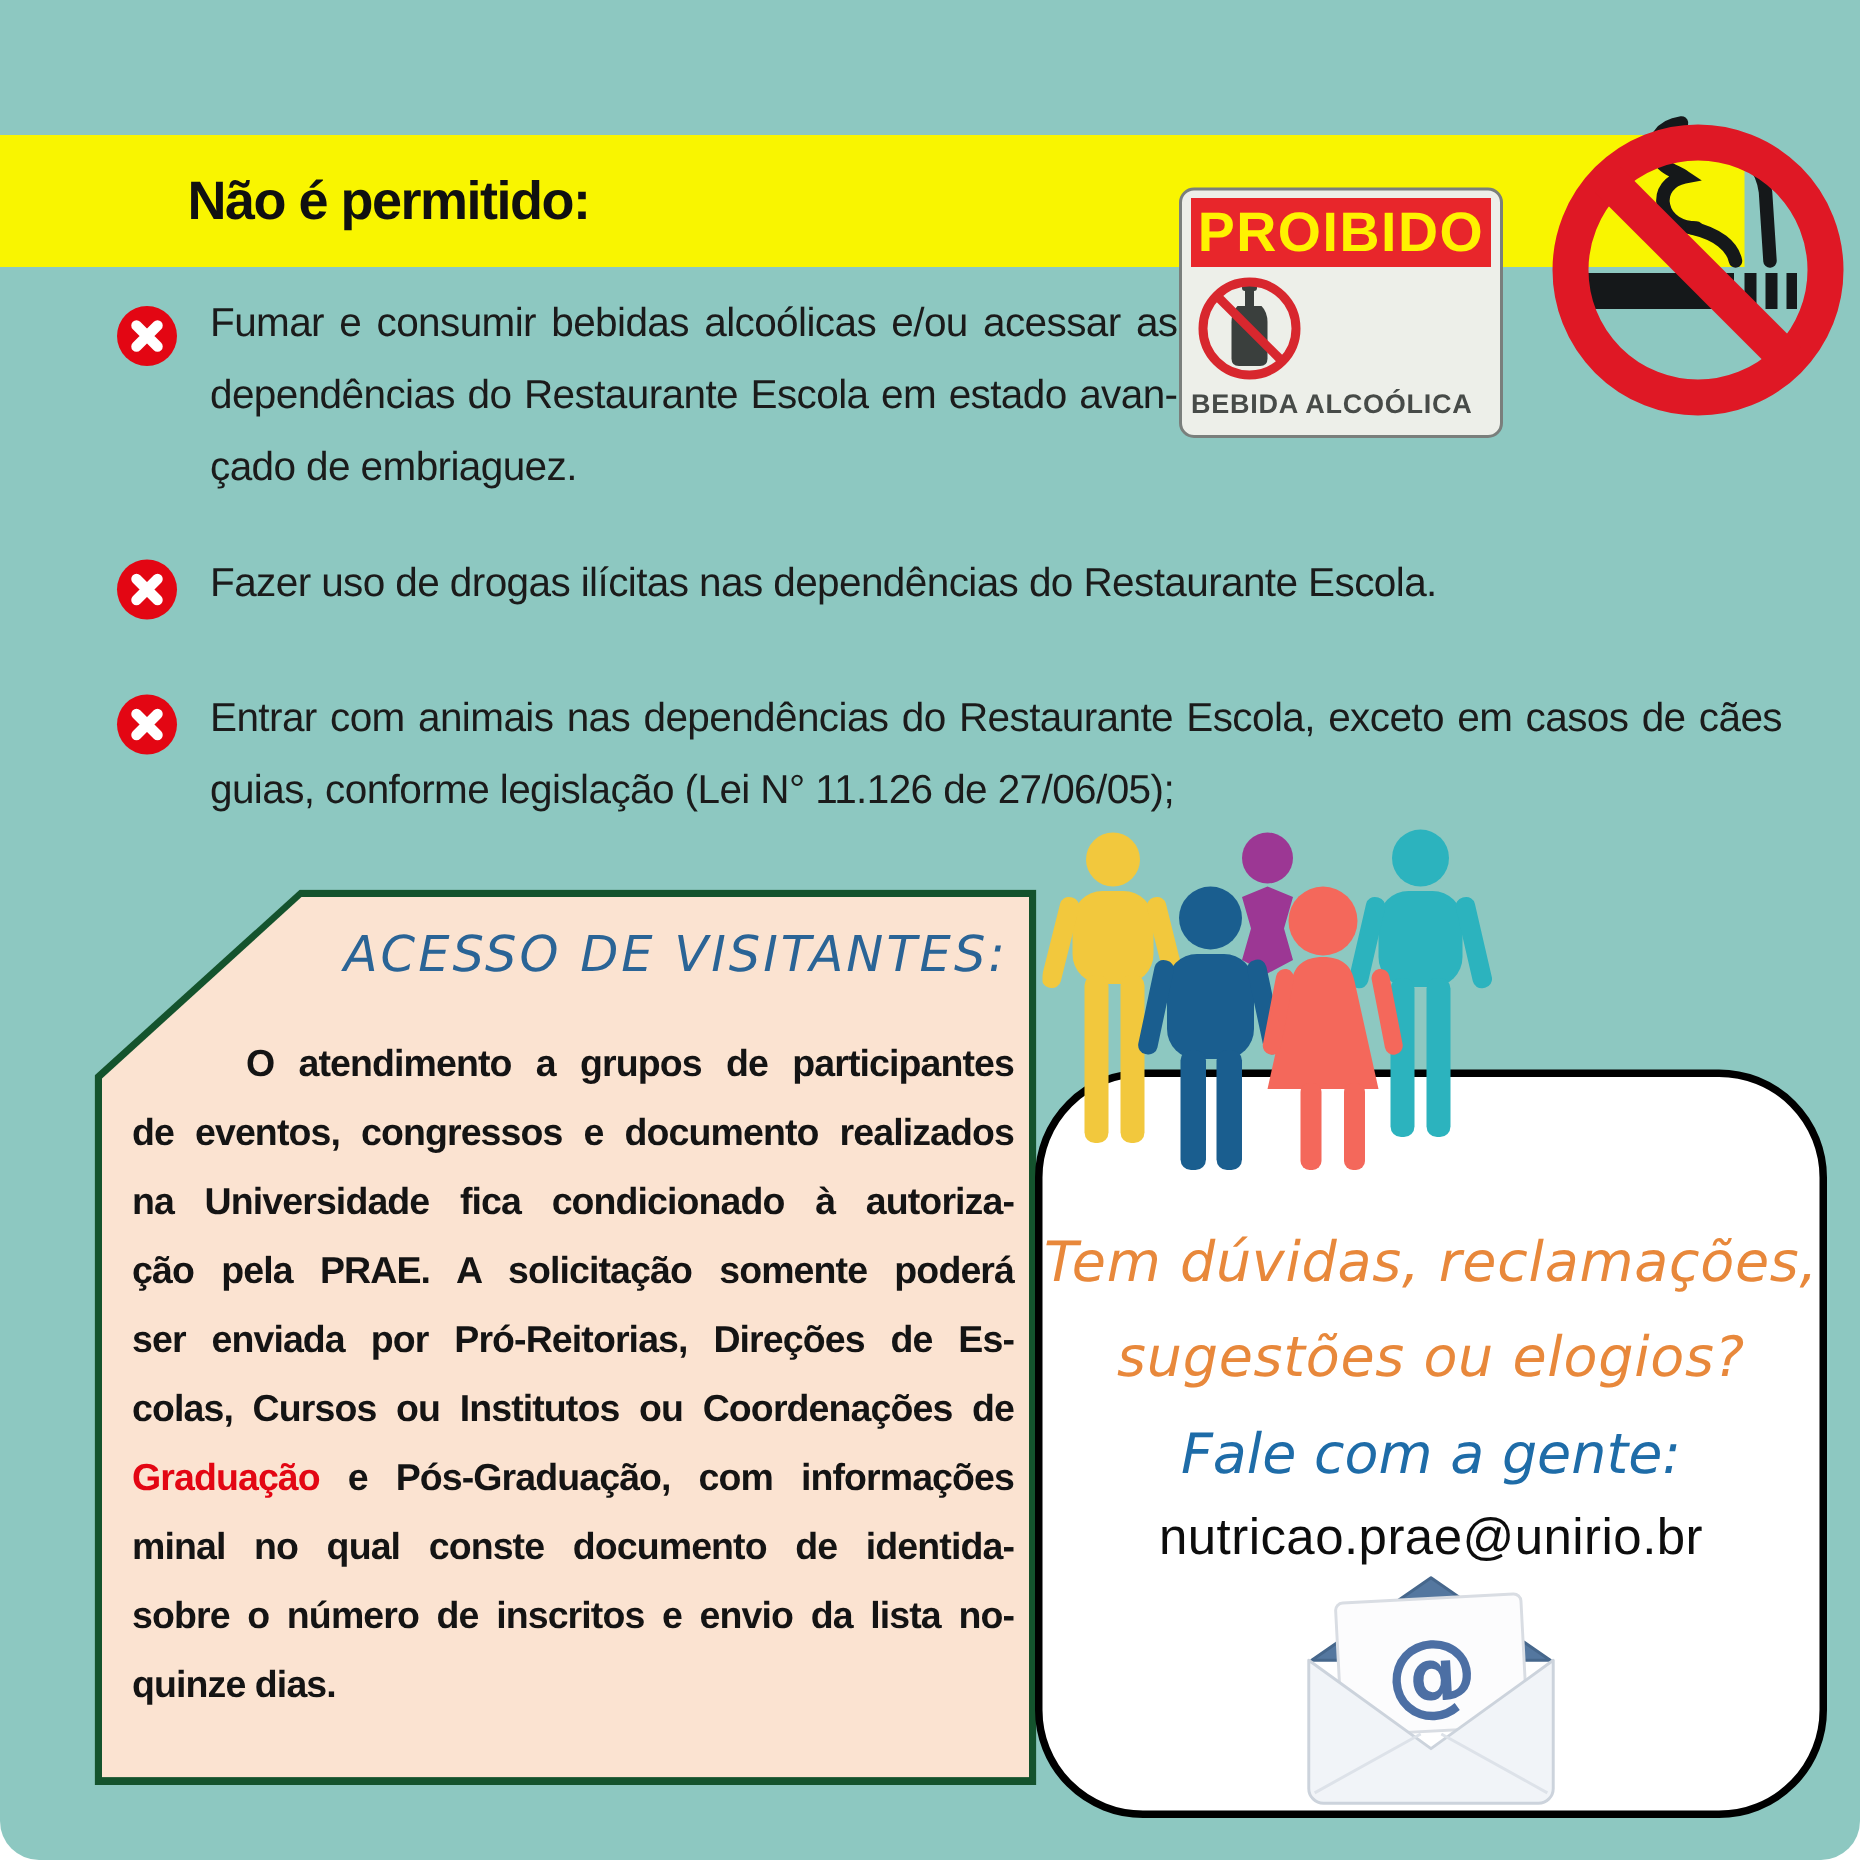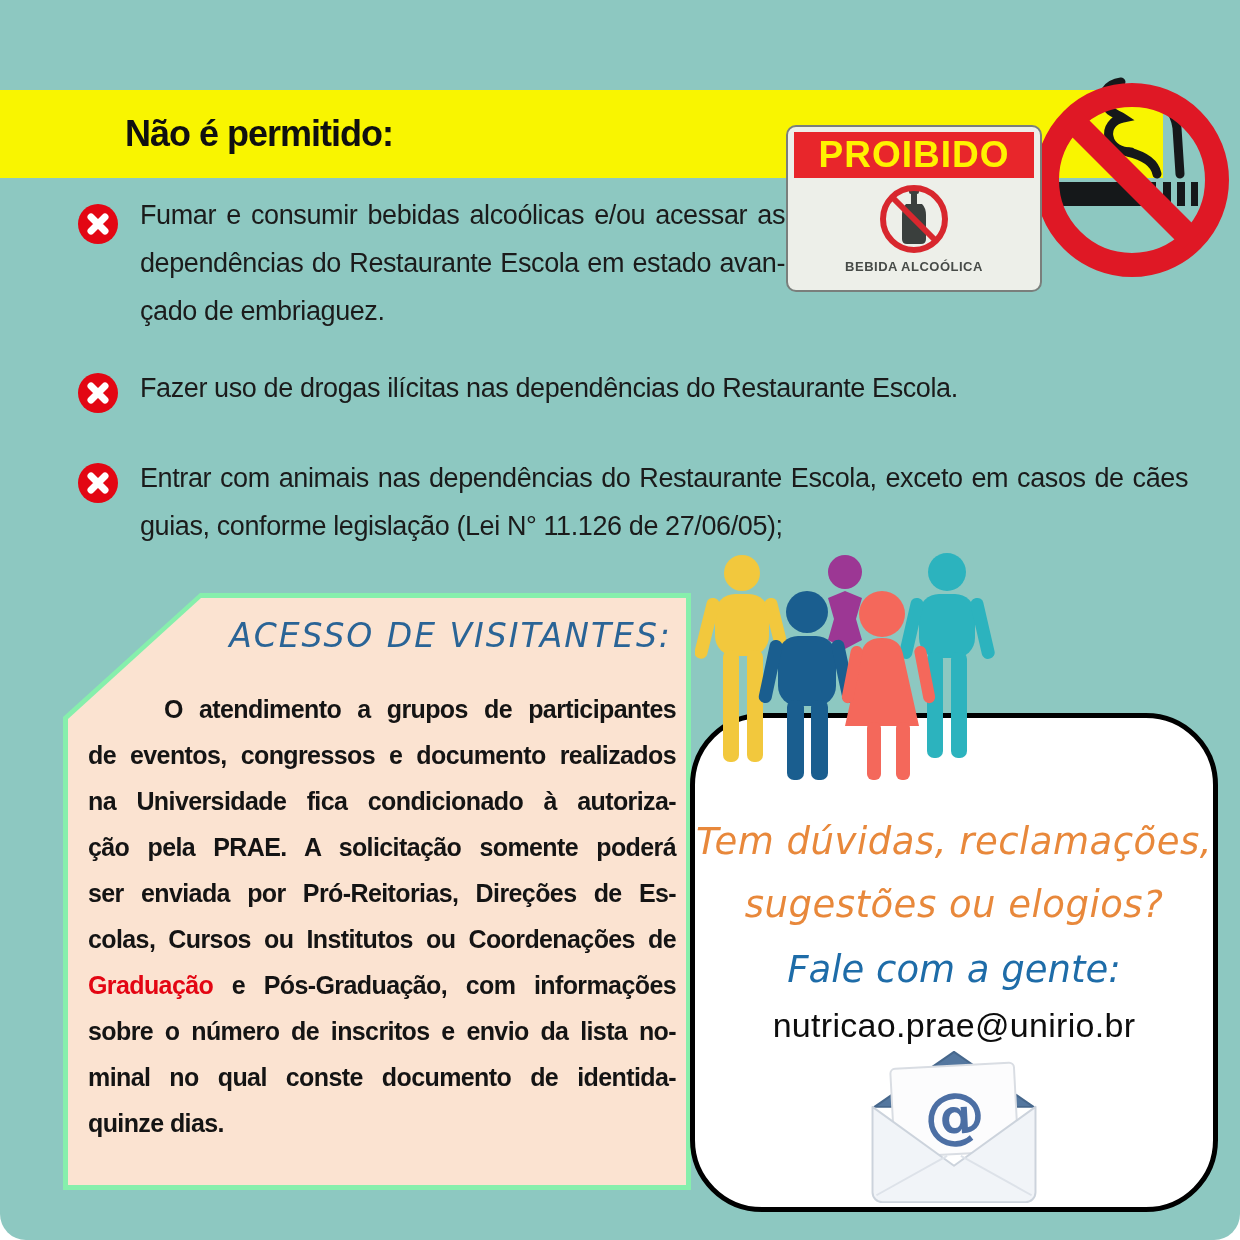--- a/index.html
+++ b/index.html
@@ -15,48 +15,48 @@
     background:#F9F500; display:flex; align-items:center;
   }
   .banner h1 {
     margin-left:125px; font-size:36px; font-weight:bold; color:#101010;
     letter-spacing:-1px;
   }
   
   .nosmoke { position:absolute; left:1025px; top:68px; width:212px; height:224px; }
   
   .proibido {
-    position:absolute; left:786px; top:125px; width:256px; height:167px;
+    position:absolute; left:786px; top:125px; width:216px; height:167px;
     background:#EDEFE9; border:2px solid #7a7f7c; border-radius:10px;
-    padding:5px 6px; display:flex; flex-direction:column; align-items:center;
+    padding:5px 6px; display:flex; flex-direction:column; align-items:flex-start;
   }
   .proibido .strip {
     width:100%; height:46px; background:#E8262B; display:flex;
     align-items:center; justify-content:center;
   }
   .proibido .strip span {
     font-size:37px; font-weight:bold; color:#FFF200; letter-spacing:1px;
   }
   .proibido .bottle { width:78px; height:78px; margin-top:2px; }
   .proibido .sub {
-    font-size:13px; font-weight:bold; color:#474B48; letter-spacing:0.5px;
+    font-size:18px; font-weight:bold; color:#474B48; letter-spacing:0.5px;
     margin-top:1px;
   }
   
   .bullet { position:absolute; }
   .xicon { position:absolute; width:42px; height:42px; }
   .blines {
     position:absolute; font-size:27px; letter-spacing:-0.4px; color:#1b1b1b;
     line-height:48px;
   }
   .jl { text-align:justify; text-align-last:justify; }
   
   .vbox-outer {
     position:absolute; left:63px; top:593px; width:628px; height:597px;
-    background:#86efac;
+    background:#14532d;
     clip-path:polygon(137px 0, 100% 0, 100% 100%, 0 100%, 0 124px);
   }
   .vbox-inner {
     position:absolute; left:5px; top:5px; right:5px; bottom:5px;
     background:#FBE3D1;
     clip-path:polygon(133px 0, 100% 0, 100% 100%, 0 100%, 0 121px);
   }
   .vhead {
     position:absolute; left:0; top:18px; width:100%; padding-right:14px;
     text-align:right; font-family:"DejaVu Sans", sans-serif; font-style:italic;
@@ -171,22 +171,22 @@
     <div class="vbox-inner">
       <div class="vhead">ACESSO DE VISITANTES:</div>
       <div class="vbody">
         <div class="vline jl indent">O atendimento a grupos de participantes</div>
         <div class="vline jl">de eventos, congressos e documento realizados</div>
         <div class="vline jl">na Universidade fica condicionado à autoriza-</div>
         <div class="vline jl">ção pela PRAE. A solicitação somente poderá</div>
         <div class="vline jl">ser enviada por Pró-Reitorias, Direções de Es-</div>
         <div class="vline jl">colas, Cursos ou Institutos ou Coordenações de</div>
         <div class="vline jl"><span class="red">Graduação</span><span> e Pós-Graduação, com informações</span></div>
+        <div class="vline jl">minal no qual conste documento de identida-</div>
         <div class="vline jl">sobre o número de inscritos e envio da lista no-</div>
-        <div class="vline jl">minal no qual conste documento de identida-</div>
         <div class="vline">quinze dias.</div>
       </div>
     </div>
   </div>
 
   <div class="cbox">
     <div class="cq l1 hand">Tem dúvidas, reclamações,</div>
     <div class="cq l2 hand">sugestões ou elogios?</div>
     <div class="ccta hand">Fale com a gente:</div>
     <div class="cmail">nutricao.prae@unirio.br</div>

